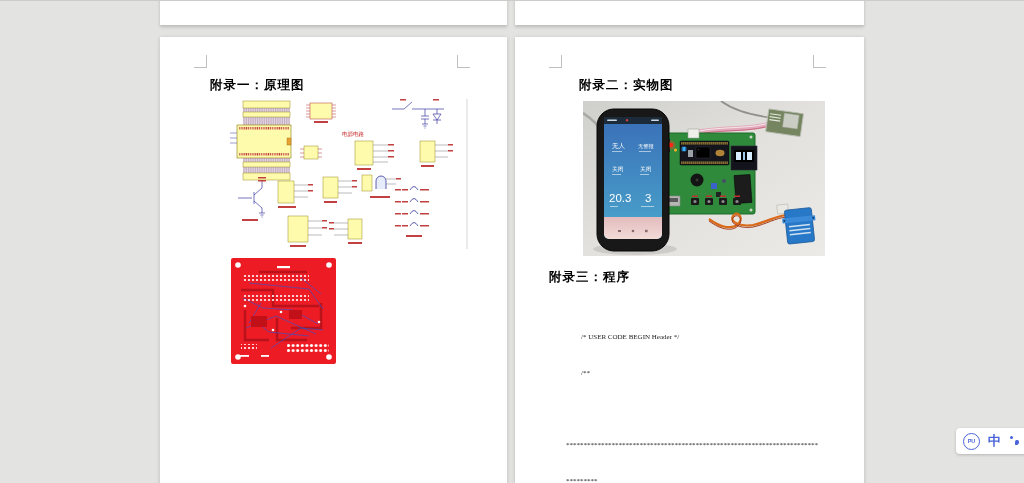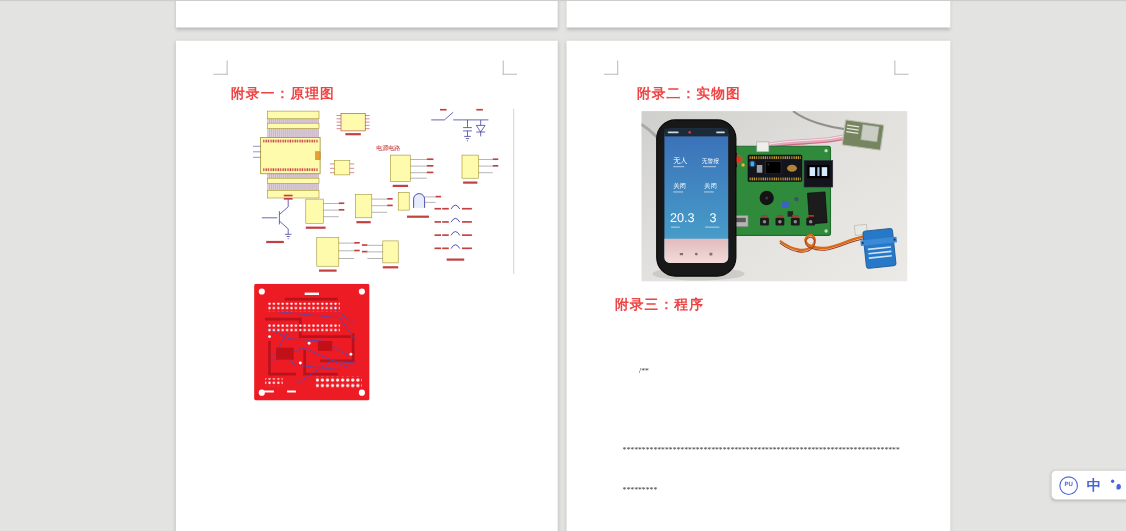--- a/index.html
+++ b/index.html
@@ -1,20 +1,20 @@
 <!DOCTYPE html>
 <html><head>
 <meta charset="utf-8">
 <style>
   html,body{margin:0;padding:0;}
   body{width:1024px;height:483px;overflow:hidden;background:#e3e3e1;font-family:"Liberation Sans",sans-serif;}
   .stage{position:absolute;top:0;left:0;width:1024px;height:483px;overflow:hidden;border-top:1px solid #cccccc;}
   .page{position:absolute;background:#ffffff;box-shadow:0 1px 4px rgba(0,0,0,.18);}
   .page-prev{position:absolute;top:-6px;background:#ffffff;box-shadow:0 2px 3px rgba(0,0,0,.18);height:30px;}
-  .doc-title{position:absolute;font-weight:bold;font-size:12.5px;color:#ef4444;letter-spacing:1px;font-family:Liberation Sans, sans-serif;}
+  .doc-title{position:absolute;font-weight:bold;font-size:12.5px;color:#000000;letter-spacing:1px;font-family:Liberation Sans, sans-serif;}
   .corner{position:absolute;width:12px;height:12px;}
   .corner.l{border-right:1px solid #bfbfbf;border-bottom:1px solid #bfbfbf;}
   .corner.r{border-left:1px solid #bfbfbf;border-bottom:1px solid #bfbfbf;}
   .figure{position:absolute;}
   .code{position:absolute;font-family:"Liberation Serif","DejaVu Serif",serif;font-size:7px;color:#1a1a1a;line-height:12px;white-space:pre;}
   .code .ln{height:12px;}
   .code .ind{padding-left:15px;}
   .ime{position:absolute;left:956px;top:427px;width:66px;height:26px;background:#ffffff;border-radius:4px;box-shadow:0 1px 3px rgba(0,0,0,.2);display:flex;align-items:center;justify-content:space-around;padding:0 3px;}
   .ime-logo{width:15px;height:15px;border:1.5px solid #4a63d8;border-radius:50%;color:#4a63d8;font-size:5.5px;font-weight:bold;display:flex;align-items:center;justify-content:center;}
   .ime-lang{color:#4a63d8;font-size:13px;font-weight:bold;font-family:"Liberation Sans",sans-serif;}
@@ -424,23 +424,24 @@
           </g>
           <g fill="#8a6a6c">
               <rect x="35" y="129" width="3" height="2"></rect>
               <circle cx="50" cy="130" r="1.3"></circle>
               <rect x="62" y="128.8" width="2.6" height="2.4"></rect>
             </g>
         </g>
       </svg>
     </div>
 
-    <div class="doc-title" style="left:44px;top:232px;">附录三：程序</div>
+    <div class="doc-title" style="left:34px;top:232px;">附录三：程序</div>
 
     <div class="code" style="left:51px;top:270px;width:260px;">
+      <div class="ln ind">/* USER CODE BEGIN Header */</div>
       <div class="ln ind">/**</div>
       <div class="ln"></div>
       <div class="ln">************************************************************************</div>
       <div class="ln">*********</div>
       
       
       
       
       
       

